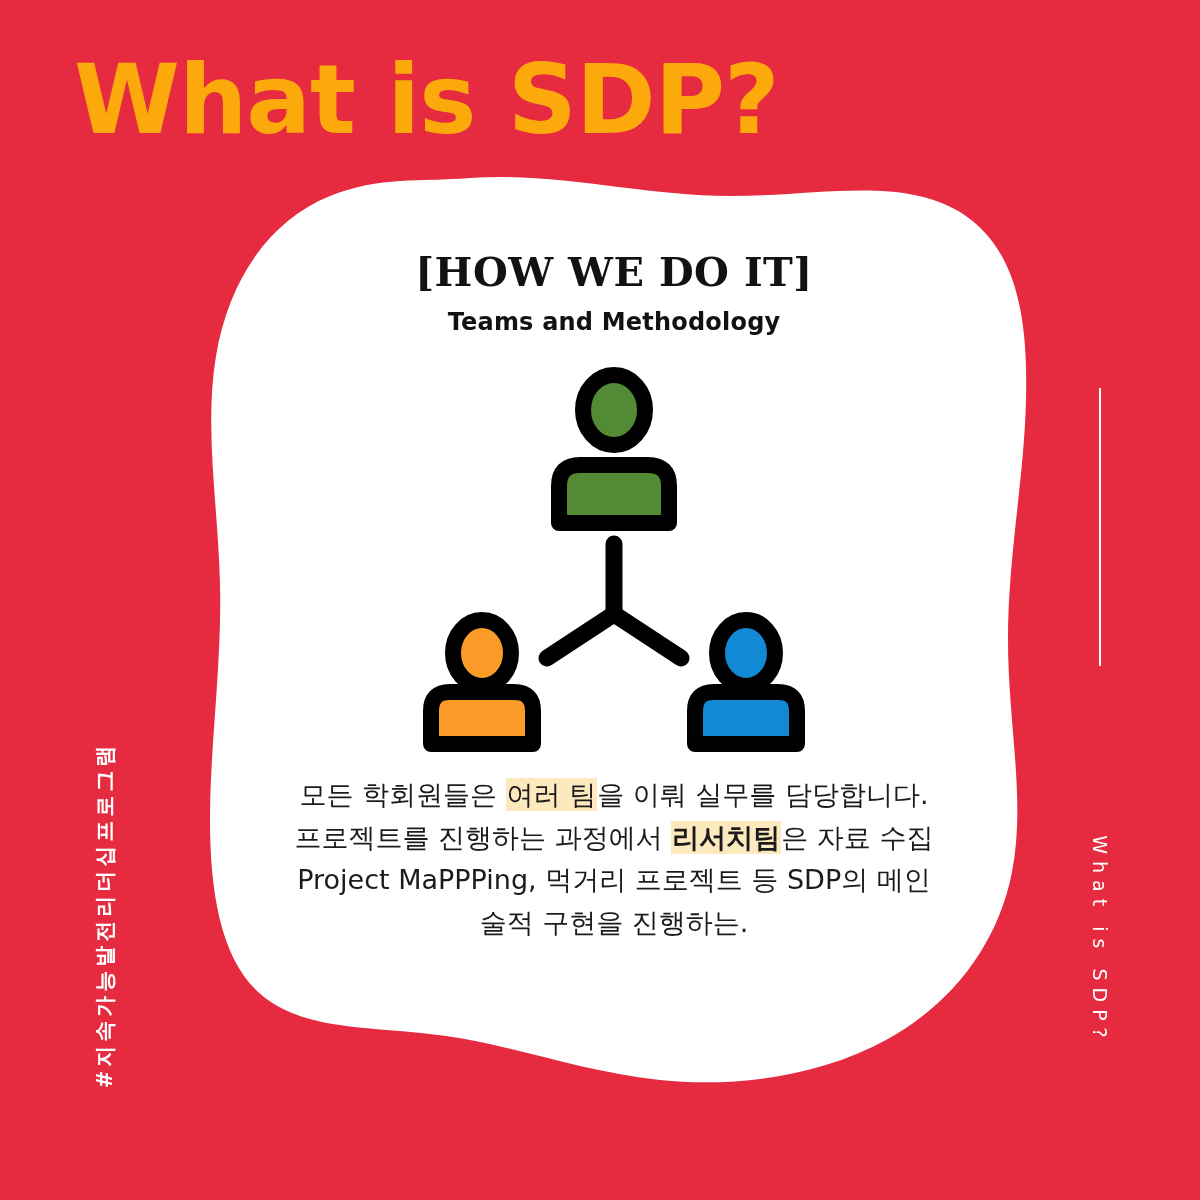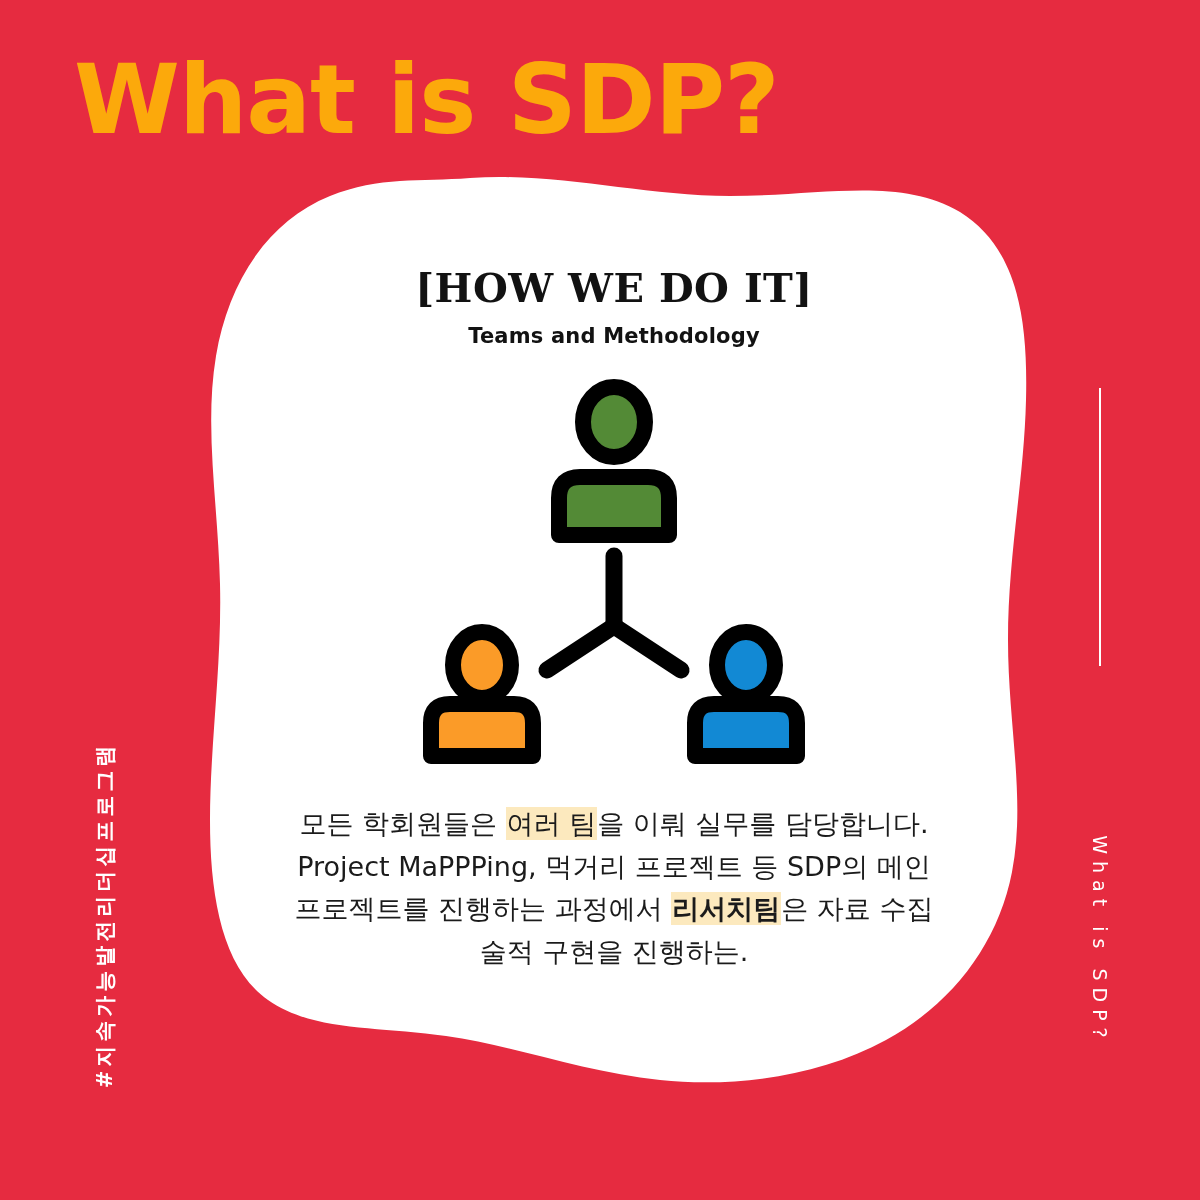--- a/index.html
+++ b/index.html
@@ -35,53 +35,53 @@
     line-height:1.0;
     letter-spacing:-1px;
     color:#FCA90B;
     z-index:5;
     white-space:nowrap;
   }
 
   
   #card-content {
     position:absolute;
-    left:228px; top:266px;
+    left:228px; top:250px;
     width:772px;
     z-index:4;
     text-align:center;
   }
 
   #card-kicker {
     font-family:"DejaVu Serif", serif;
     font-weight:bold;
     font-size:40px;
     letter-spacing:0.5px;
     color:#121212;
     line-height:1.1;
   }
   #card-subtitle {
     margin-top:14px;
     font-family:"DejaVu Sans", sans-serif;
     font-weight:bold;
-    font-size:21px;
+    font-size:24px;
     color:#121212;
     letter-spacing:0.2px;
   }
 
   
   #team-diagram {
     margin:30px auto 0 auto;
     width:400px; height:390px;
   }
   #team-diagram svg { display:block; }
 
   
   #body-copy {
-    margin-top:35px;
+    margin-top:18px;
     font-family:"DejaVu Sans", sans-serif;
     font-size:27px;
     line-height:1.58;
     color:#1b1b1b;
     text-align:center;
     padding:0 10px;
   }
   #body-copy .ln { display:block; white-space:nowrap; }
   #body-copy .hl {
     background:#FCE9BE;
@@ -186,22 +186,22 @@
 
       <g>
         <ellipse cx="332" cy="287" rx="29" ry="33" fill="#1289D4" stroke="#000000" stroke-width="16"></ellipse>
         <path d="M 281 378 L 281 345 Q 281 326 300 326 L 364 326 Q 383 326 383 345 L 383 378 Z" fill="#1289D4" stroke="#000000" stroke-width="16" stroke-linejoin="round"></path>
       </g>
     </svg>
   </div>
 
   <div id="body-copy">
       <span class="ln"><span>모든 학회원들은 </span><span class="hl">여러 팀</span><span>을 이뤄 실무를 담당합니다.</span></span>
+      <span class="ln"><span>프로젝트를 진행하는 과정에서 </span><span class="hl b">리서치팀</span><span>은 자료 수집</span></span>
       <span class="ln"><span>Project MaPPPing, 먹거리 프로젝트 등 SDP의 메인</span></span>
-      <span class="ln"><span>프로젝트를 진행하는 과정에서 </span><span class="hl b">리서치팀</span><span>은 자료 수집</span></span>
       <span class="ln"><span>술적 구현을 진행하는.</span></span>
     </div>
 </div>
 
 <div id="left-rail-holder">
   <span id="left-rail-text">#지속가능발전리더십프로그램</span>
 </div>
 
 <div id="right-rail-holder">
   <span id="right-rail-text">What is SDP?</span>

